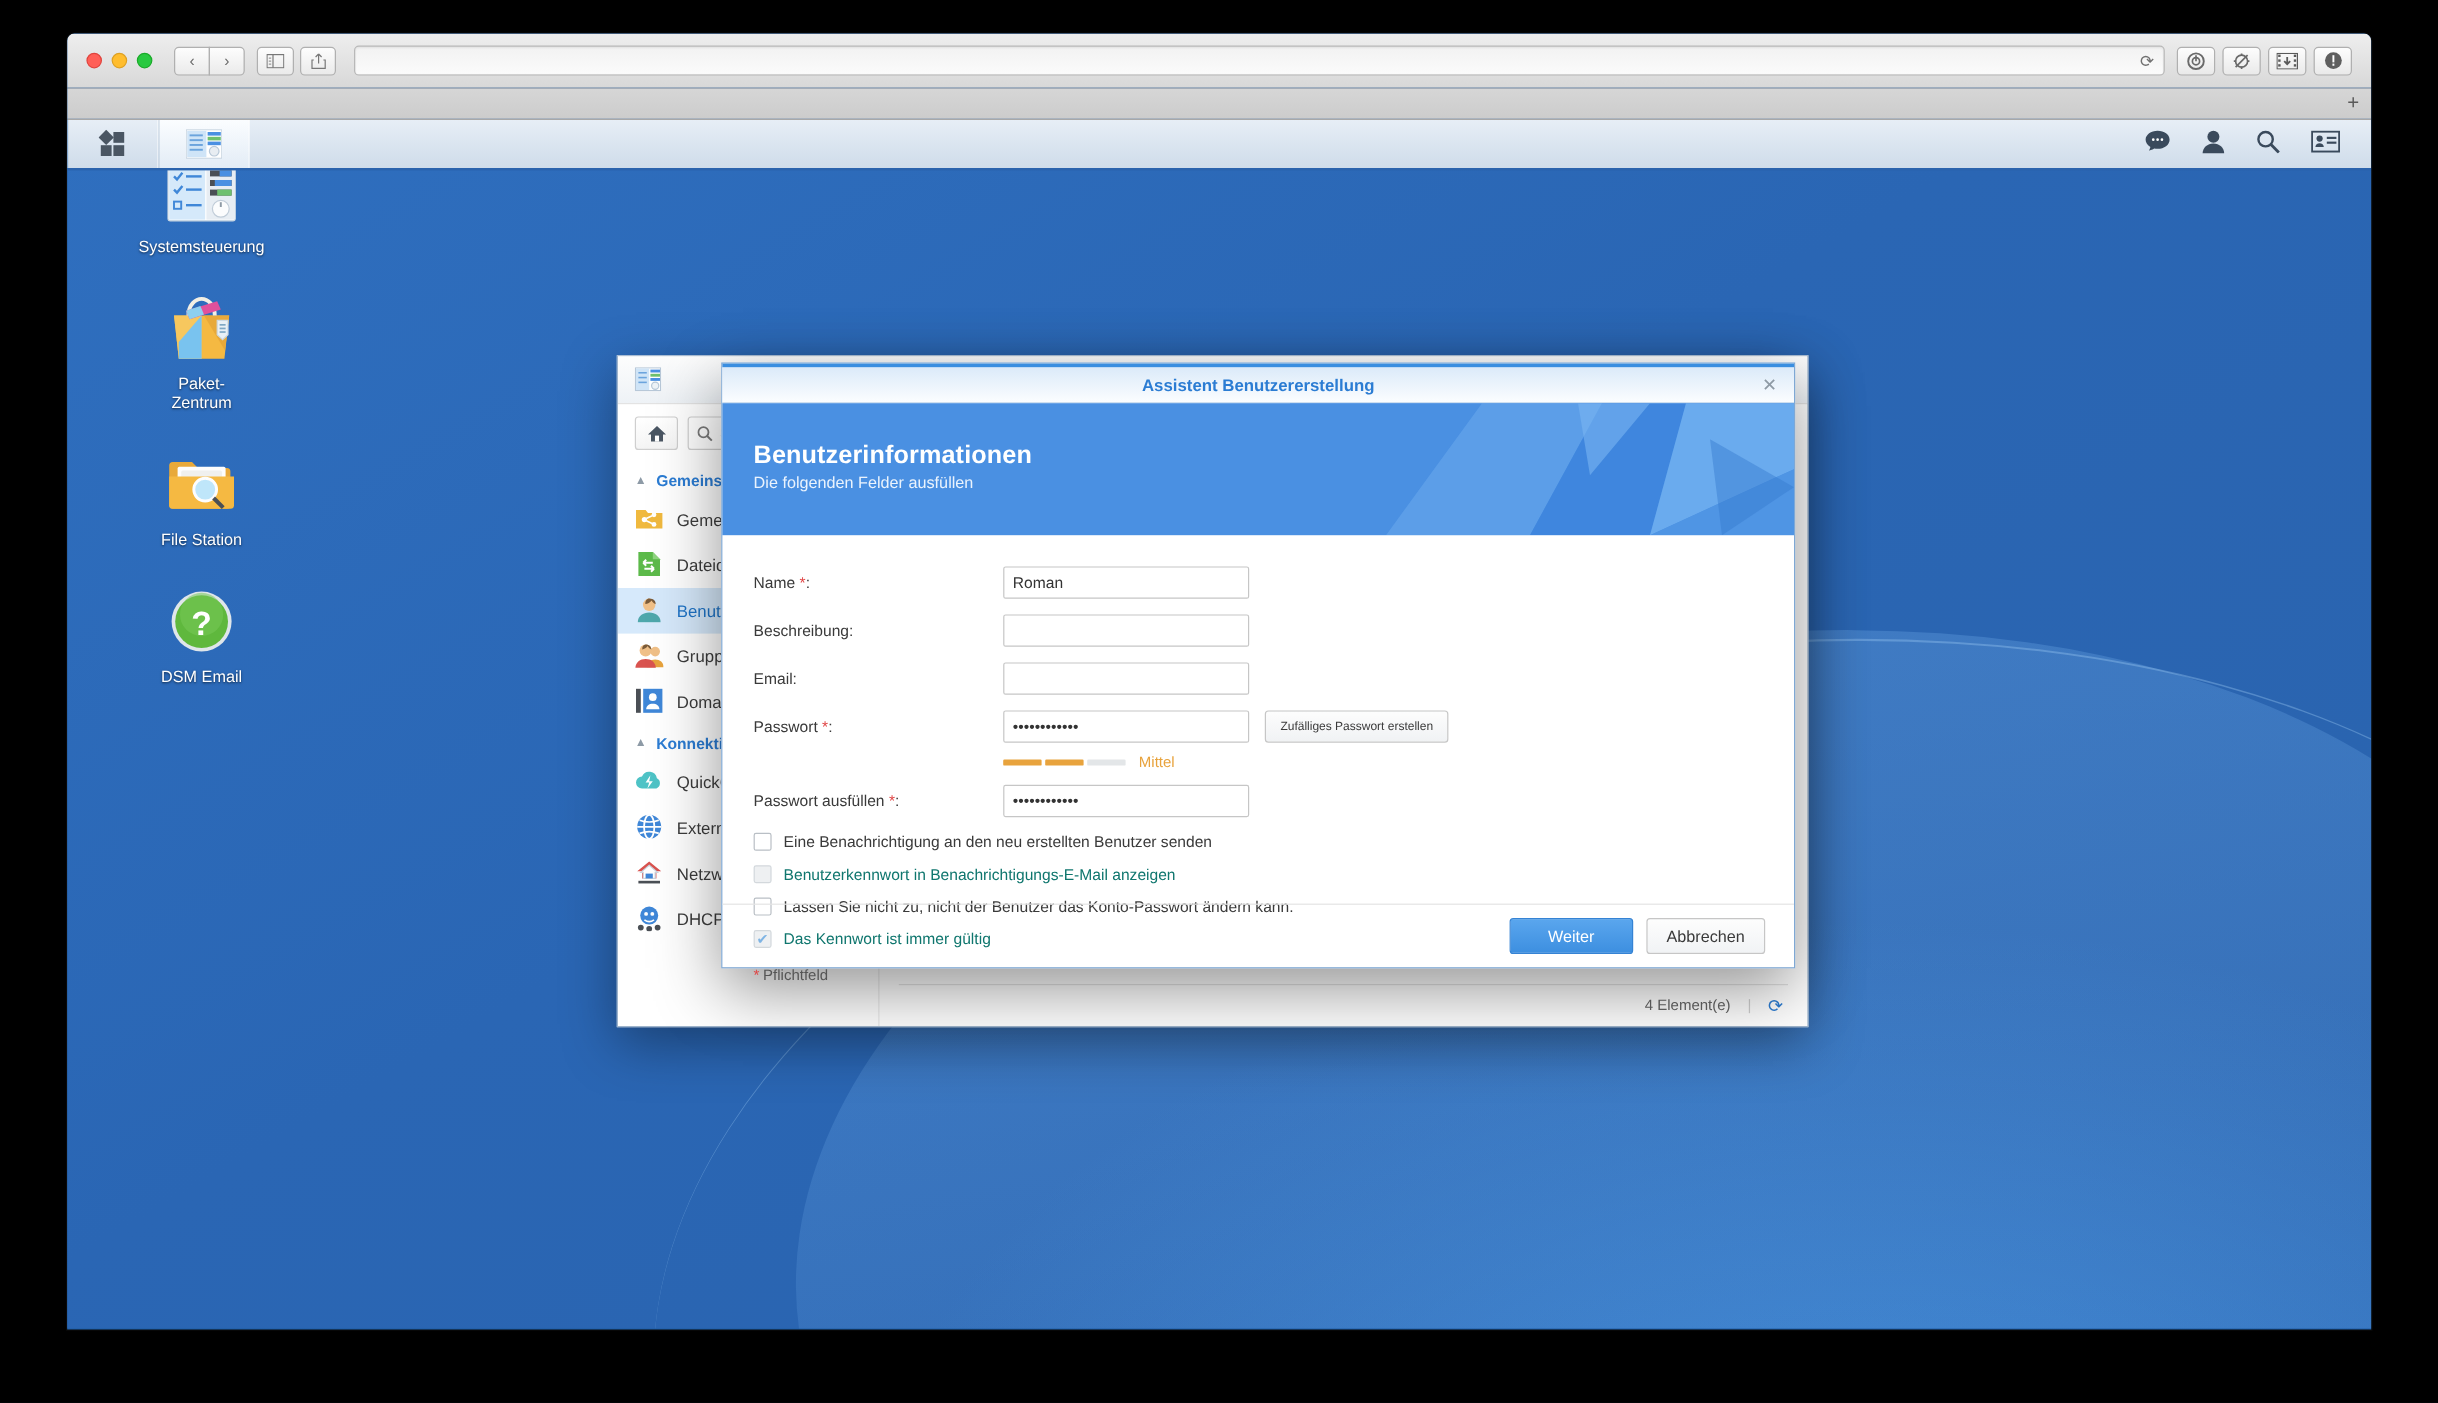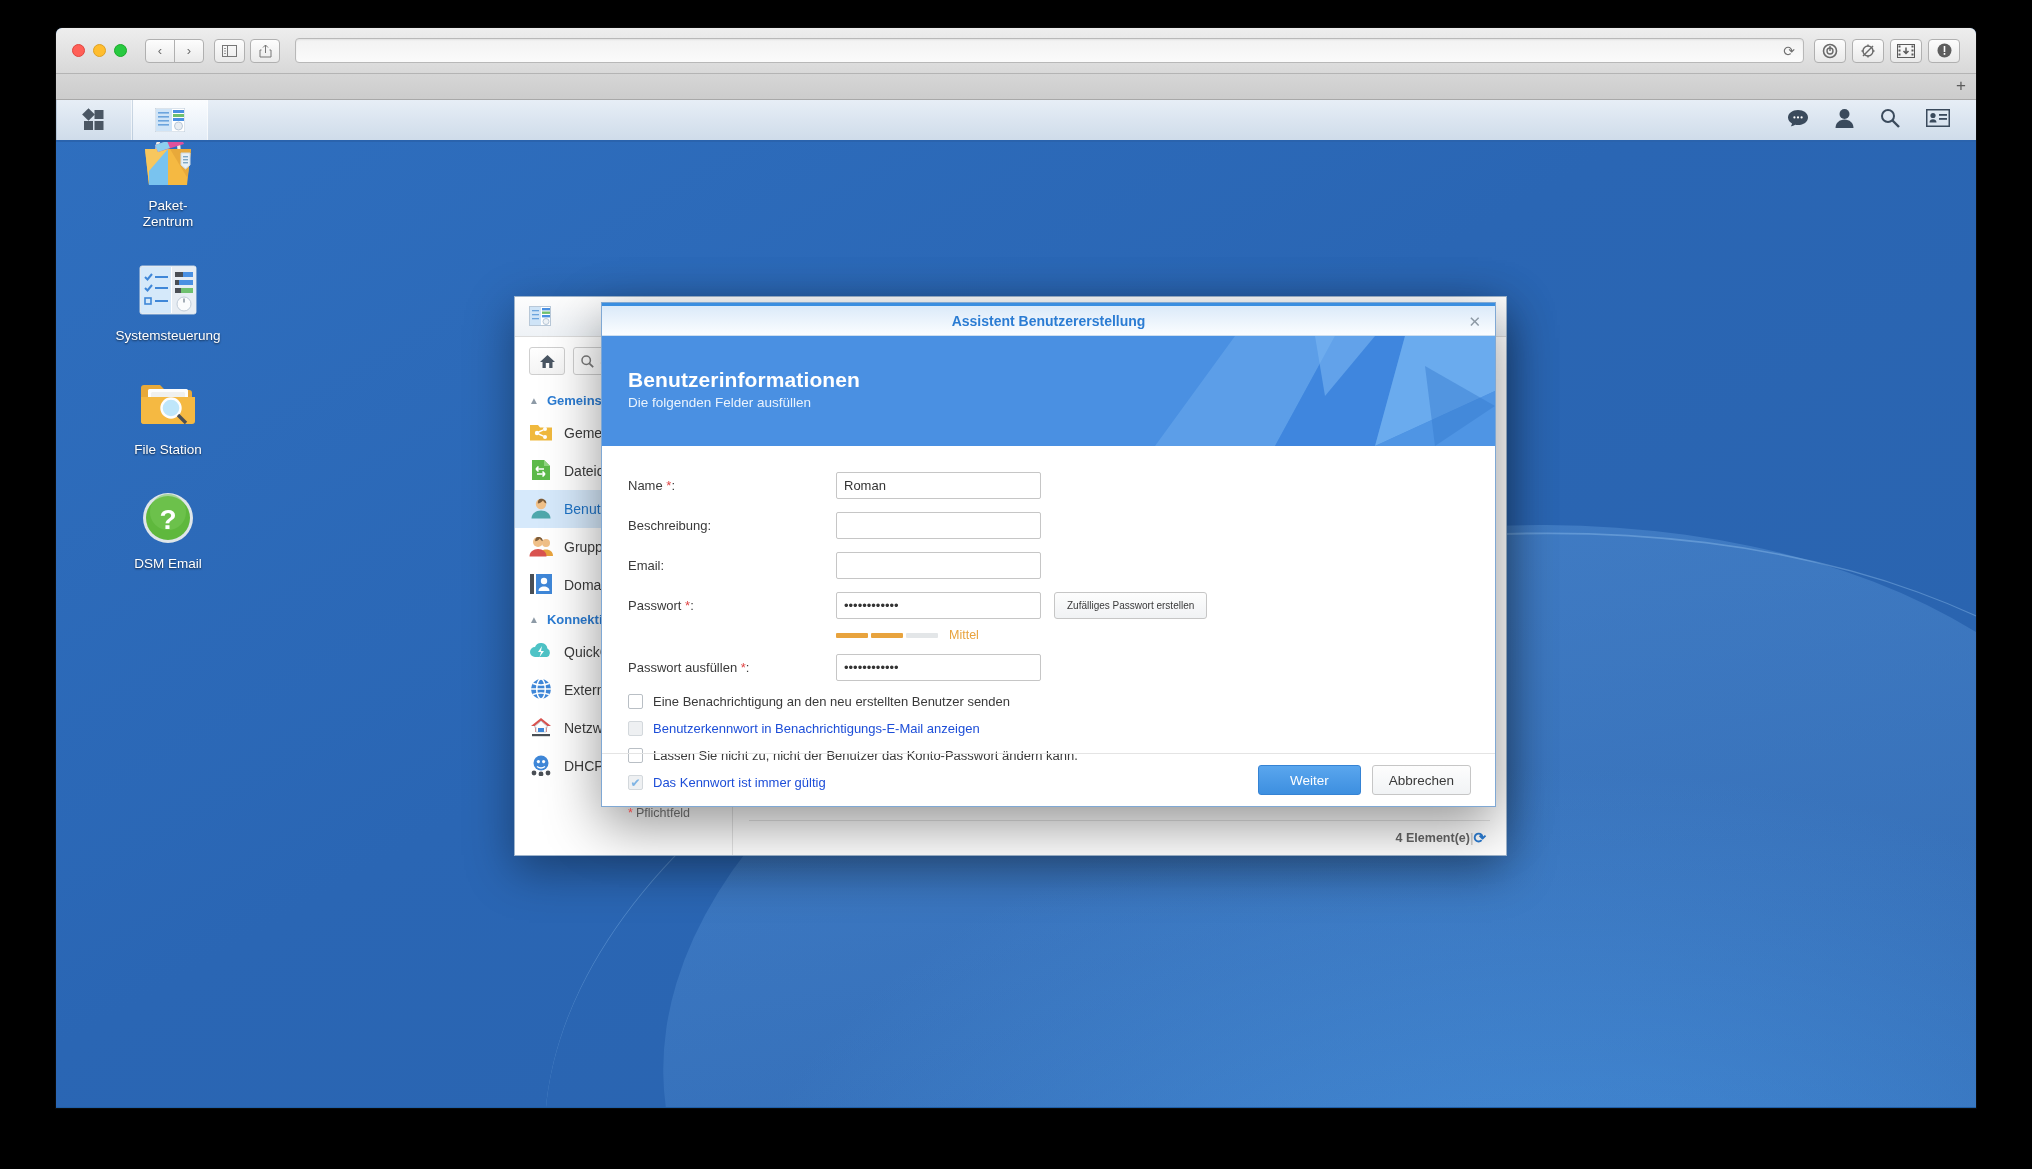--- a/index.html
+++ b/index.html
@@ -175,21 +175,21 @@
   .cp-table th {
     text-align: left; font-weight: normal; color: #2b7cd3;
     border-top: 1px solid #e0e0e0; border-bottom: 1px solid #e0e0e0;
     padding: 7px 10px; border-right: 1px solid #ececec;
   }
   .cp-table td { padding: 8px 10px; border-bottom: 1px solid #f0f0f0; color: #444; }
   .cp-table td.status-off { color: #e04545; }
   .cp-table tr.sel td { background: #d6e9fb; }
   .cp-footer {
     margin-top: auto; display: flex; align-items: center; justify-content: flex-end;
-    border-top: 1px solid #e4e4e4; padding: 8px 4px; font-size: 12.5px; color: #666; font-weight: bold;
+    gap: 14px; border-top: 1px solid #e4e4e4; padding: 8px 4px; font-size: 12.5px; color: #666;
   }
   .cp-footer .sep { color: #d0d0d0; }
   .cp-footer .refresh { color: #2b7cd3; font-size: 15px; }
 
   
   .wiz {
     position: absolute; left: 545px; top: 202px;
     width: 895px; height: 505px;
     background: #fff;
     border: 1px solid #7fa8d4;
@@ -241,21 +241,21 @@
 
   .crow { display: flex; align-items: center; margin-bottom: 12px; }
   .cbox {
     width: 15px; height: 15px; border: 1px solid #b9bfc5; border-radius: 2px;
     background: #fff; margin-right: 10px; flex: none;
     display: flex; align-items: center; justify-content: center;
   }
   .cbox.disabled { background: #eef0f2; border-color: #d3d8dc; }
   .cbox .tick { color: #7fb4e4; font-size: 12px; line-height: 1; }
   .ctext { font-size: 13px; color: #3a3a3a; }
-  .ctext.dim { color: #1d4ed8; text-align: right; }
+  .ctext.dim { color: #0f766e; text-align: right; }
 
   .mandatory { font-size: 12.5px; color: #555; margin-top: 16px; }
   .mandatory .req { margin-right: 3px; }
 
   .wiz-footer {
     flex: none; border-top: 1px solid #e4e4e4;
     padding: 11px 24px; display: flex; justify-content: flex-end; gap: 11px;
   }
   .btn-primary {
     height: 30px; min-width: 80px; padding: 0 31px;
@@ -409,39 +409,20 @@
               <rect x="13" y="9" width="8" height="1.8" fill="#3a4a5c"></rect>
             </svg>
         </span>
       </div>
     </div>
 
     <div class="desk-icons">
 
       <div class="desk-icon">
         <div class="glyph">
-          <svg width="62" height="58" viewBox="0 0 62 58">
-            <path d="M8 18 L54 18 L50 54 L12 54 Z" fill="#f5b942"></path>
-            <path d="M8 18 L31 18 L31 54 L12 54 Z" fill="#f7c75e"></path>
-            <path d="M12 40 L31 18 L31 54 L12 54 Z" fill="#79c3ef"></path>
-            <path d="M33 18 L54 18 L50.5 47 Z" fill="#e8a93a"></path>
-            <path d="M20 18 C20 9 26 4 31 4 C36 4 42 9 42 18" fill="none" stroke="#f2efe4" stroke-width="3.2"></path>
-            <path d="M18 14 L44 6 L47 13 L21 21 Z" fill="#e0519c"></path>
-            <path d="M18 14 L30 10 L33 17 L21 21 Z" fill="#8dd0f0"></path>
-            <path d="M44 22 L53 22 L53 34 L48.5 38 L44 34 Z" fill="#e8f0f6" stroke="#cdd9e2"></path>
-            <rect x="46" y="25" width="5" height="1.4" fill="#7fa8c4"></rect>
-            <rect x="46" y="28" width="5" height="1.4" fill="#7fa8c4"></rect>
-            <rect x="46" y="31" width="5" height="1.4" fill="#7fa8c4"></rect>
-          </svg>
-        </div>
-        <div class="label">Paket-<br>Zentrum</div>
-      </div>
-
-      <div class="desk-icon">
-        <div class="glyph">
           <svg width="58" height="50" viewBox="0 0 58 50">
             <rect x="1" y="1" width="56" height="48" rx="2" fill="#fff" stroke="#c8d6e2"></rect>
             <rect x="2" y="2" width="30" height="46" fill="#d5e9fa"></rect>
             <path d="M6 12 l2.5 2.5 L13 9" stroke="#3f87d8" stroke-width="2" fill="none"></path>
             <rect x="16" y="11" width="13" height="2" fill="#3f87d8"></rect>
             <path d="M6 23 l2.5 2.5 L13 20" stroke="#3f87d8" stroke-width="2" fill="none"></path>
             <rect x="16" y="22" width="13" height="2" fill="#3f87d8"></rect>
             <rect x="6" y="33" width="6" height="6" fill="none" stroke="#3f87d8" stroke-width="1.6"></rect>
             <rect x="16" y="35" width="13" height="2" fill="#3f87d8"></rect>
             <rect x="33" y="2" width="24" height="46" fill="#e7edf3"></rect>
@@ -449,20 +430,39 @@
             <rect x="44" y="7" width="10" height="5" fill="#4a90e2"></rect>
             <rect x="36" y="15" width="18" height="5" fill="#4a4f55"></rect>
             <rect x="40" y="15" width="14" height="5" fill="#4a90e2"></rect>
             <rect x="36" y="23" width="18" height="5" fill="#4a4f55"></rect>
             <rect x="42" y="23" width="12" height="5" fill="#6fc06f"></rect>
             <circle cx="45" cy="39" r="7" fill="#fbfcfd" stroke="#c0ccd8"></circle>
             <rect x="44.2" y="33.5" width="1.6" height="4" fill="#8e9aa5"></rect>
           </svg>
         </div>
         <div class="label">Systemsteuerung</div>
+      </div>
+
+      <div class="desk-icon">
+        <div class="glyph">
+          <svg width="62" height="58" viewBox="0 0 62 58">
+            <path d="M8 18 L54 18 L50 54 L12 54 Z" fill="#f5b942"></path>
+            <path d="M8 18 L31 18 L31 54 L12 54 Z" fill="#f7c75e"></path>
+            <path d="M12 40 L31 18 L31 54 L12 54 Z" fill="#79c3ef"></path>
+            <path d="M33 18 L54 18 L50.5 47 Z" fill="#e8a93a"></path>
+            <path d="M20 18 C20 9 26 4 31 4 C36 4 42 9 42 18" fill="none" stroke="#f2efe4" stroke-width="3.2"></path>
+            <path d="M18 14 L44 6 L47 13 L21 21 Z" fill="#e0519c"></path>
+            <path d="M18 14 L30 10 L33 17 L21 21 Z" fill="#8dd0f0"></path>
+            <path d="M44 22 L53 22 L53 34 L48.5 38 L44 34 Z" fill="#e8f0f6" stroke="#cdd9e2"></path>
+            <rect x="46" y="25" width="5" height="1.4" fill="#7fa8c4"></rect>
+            <rect x="46" y="28" width="5" height="1.4" fill="#7fa8c4"></rect>
+            <rect x="46" y="31" width="5" height="1.4" fill="#7fa8c4"></rect>
+          </svg>
+        </div>
+        <div class="label">Paket-<br>Zentrum</div>
       </div>
 
       <div class="desk-icon">
         <div class="glyph">
           <svg width="60" height="52" viewBox="0 0 60 52">
             <path d="M3 10 a3 3 0 0 1 3-3 h16 l5 5 h24 a3 3 0 0 1 3 3 v28 a3 3 0 0 1-3 3 H6 a3 3 0 0 1-3-3 Z" fill="#e8a93a"></path>
             <rect x="10" y="11" width="40" height="10" rx="1.5" fill="#fdfdfd"></rect>
             <rect x="13" y="14" width="34" height="8" rx="1.5" fill="#f0f0ee"></rect>
             <path d="M3 19 h54 v24 a3 3 0 0 1-3 3 H6 a3 3 0 0 1-3-3 Z" fill="#f5b942"></path>
             <circle cx="33" cy="30" r="9.5" fill="#bfe6fa" stroke="#fdfdfd" stroke-width="2.4"></circle>

